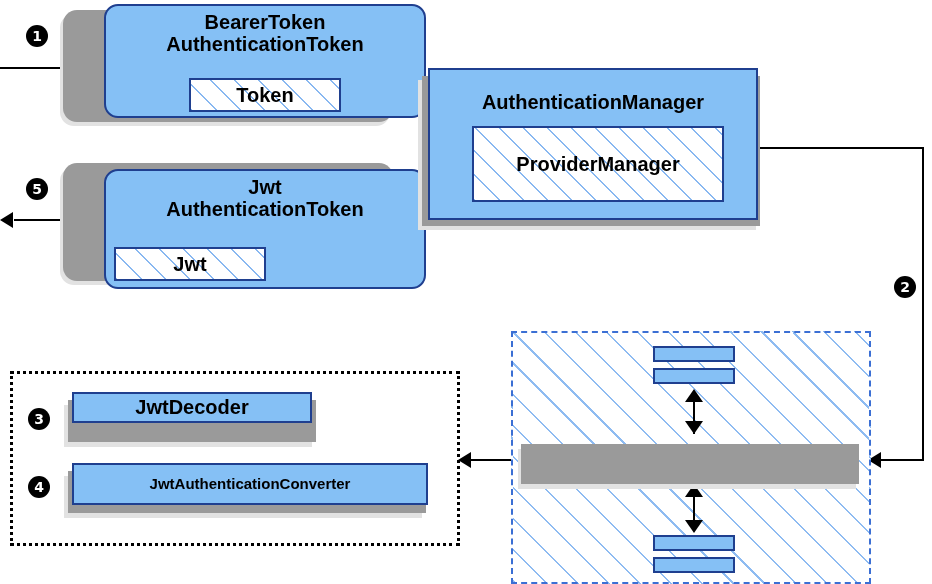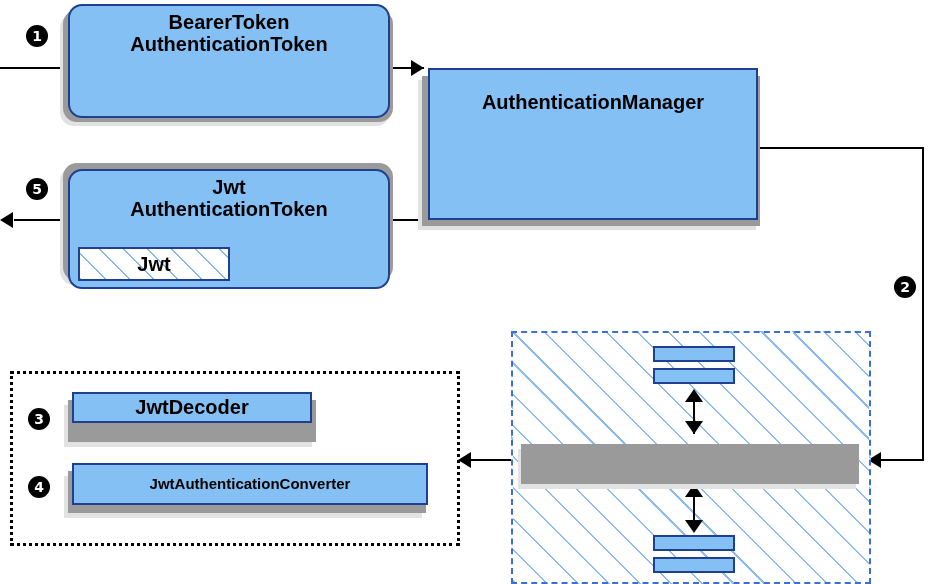--- a/index.html
+++ b/index.html
@@ -23,21 +23,21 @@
     position: absolute;
     background: #85c0f5;
     border: 2px solid #1f3f8f;
     box-sizing: border-box;
     display: flex;
     flex-direction: column;
     align-items: center;
     color: #000000;
     font-weight: bold;
   }
-  .cbox.rounded { border-radius: 14px; }
+  .cbox.rounded { border-radius: 14px; margin-left: 36px; }
 
   
   .shadow-dark, .shadow-light {
     position: absolute;
     background: #9a9a9a;
     box-sizing: border-box;
   }
   .shadow-light { background: #e2e2e2; }
   .shadow-dark.rounded, .shadow-light.rounded { border-radius: 14px; }
 
@@ -212,36 +212,42 @@
   <div class="shadow-dark" style="left:68px; top:471px; width:358px; height:42px;"></div>
   <div class="cbox" style="left:72px; top:463px; width:356px; height:42px; justify-content:center;">
     <div class="box-title" style="font-size:15px;">JwtAuthenticationConverter</div>
   </div>
 
   <div class="shadow-light rounded" style="left:60px; top:14px; width:330px; height:112px;"></div>
   <div class="shadow-dark rounded" style="left:63px; top:10px; width:330px; height:112px;"></div>
   <div class="cbox rounded" style="left:68px; top:4px; width:322px; height:114px;">
     <div class="box-title" style="font-size:20px; margin-top:6px;">BearerToken
 AuthenticationToken</div>
+    <div class="hatch-field" style="left:83px; top:72px; width:152px; height:34px; font-size:20px;">
+      <span>Token</span>
+    </div>
   </div>
 
   <div class="shadow-light rounded" style="left:60px; top:167px; width:330px; height:118px;"></div>
   <div class="shadow-dark rounded" style="left:63px; top:163px; width:330px; height:118px;"></div>
   <div class="cbox rounded" style="left:68px; top:169px; width:322px; height:120px;">
     <div class="box-title" style="font-size:20px; margin-top:6px;">Jwt
 AuthenticationToken</div>
     <div class="hatch-field" style="left:8px; top:76px; width:152px; height:34px; font-size:20px;">
       <span>Jwt</span>
     </div>
   </div>
 
   <div class="shadow-light" style="left:418px; top:80px; width:338px; height:150px;"></div>
   <div class="shadow-dark" style="left:422px; top:76px; width:338px; height:150px;"></div>
   <div class="cbox" style="left:428px; top:68px; width:330px; height:152px;">
     <div class="box-title" style="font-size:20px; margin-top:22px;">AuthenticationManager</div>
+    <div class="hatch-field" style="left:42px; top:56px; width:252px; height:76px; font-size:20px;">
+      <span>ProviderManager</span>
+    </div>
   </div>
 
   <div class="badge" style="left:26px; top:25px;">
     <span>1</span>
   </div>
   <div class="badge" style="left:26px; top:178px;">
     <span>5</span>
   </div>
   <div class="badge" style="left:894px; top:276px;">
     <span>2</span>

